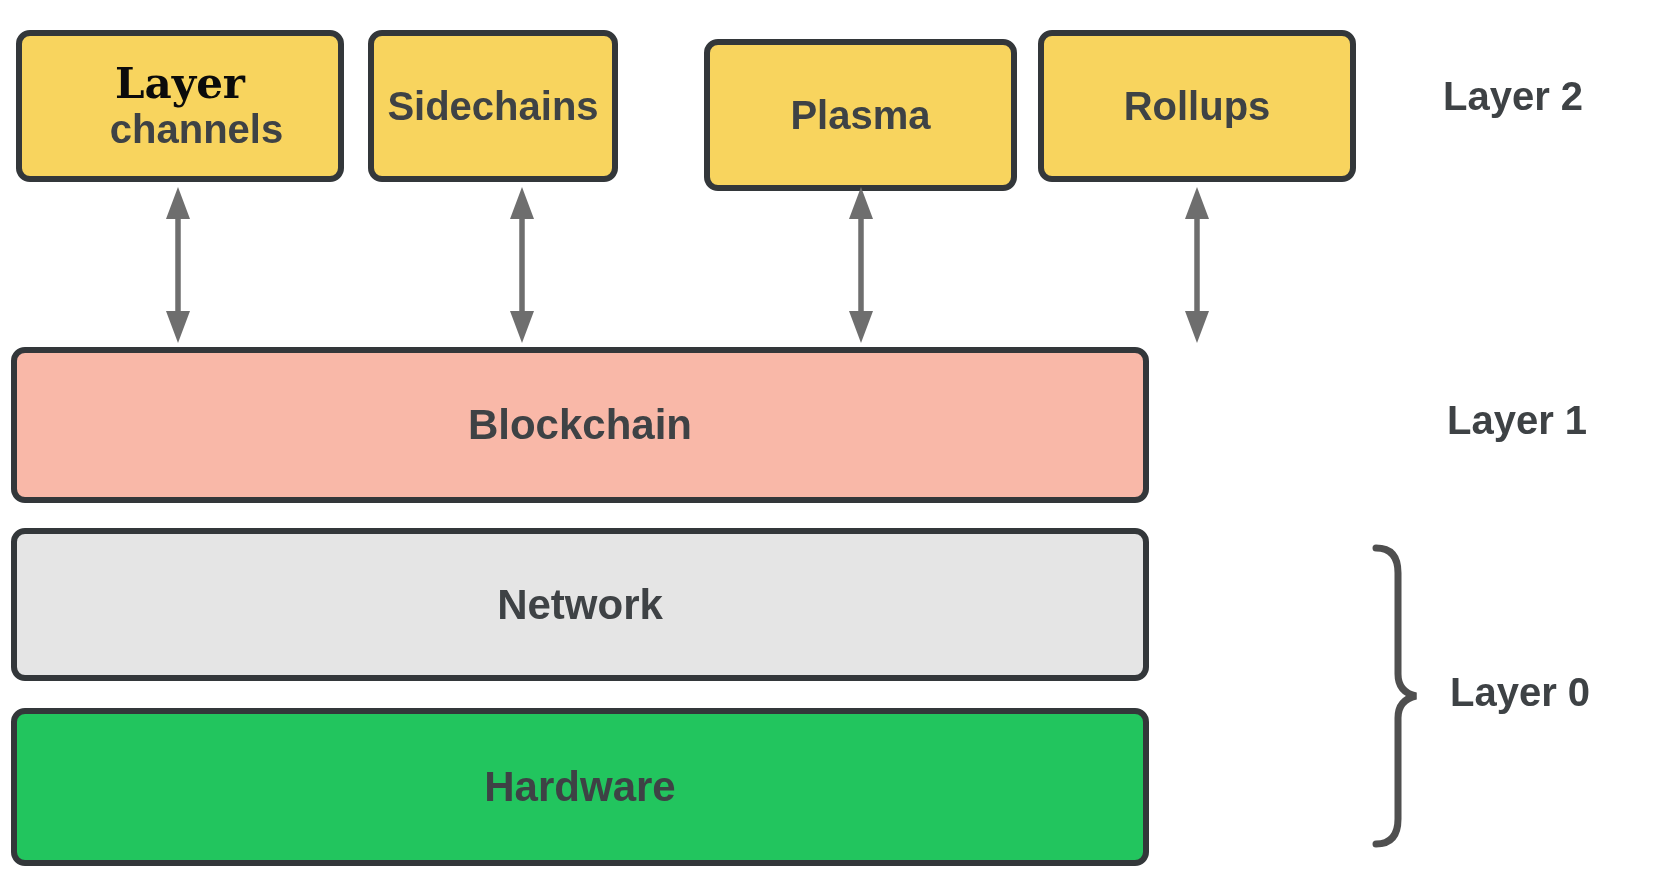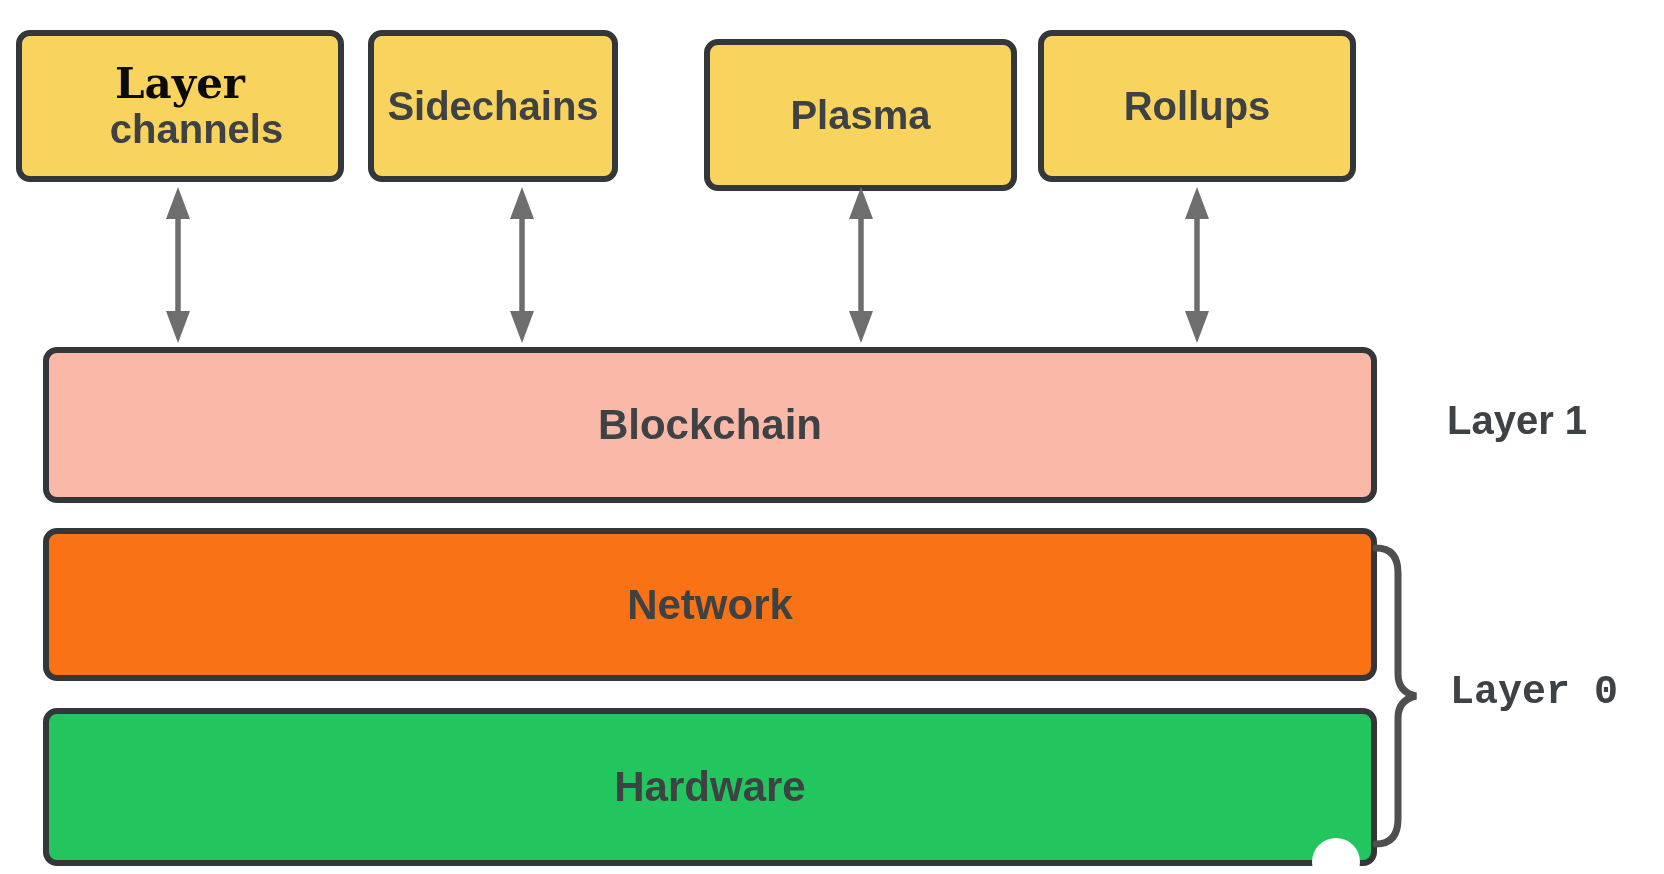--- a/index.html
+++ b/index.html
@@ -28,26 +28,26 @@
     color: #3E4245;
   }
   .yellow {
     background: #F8D45E;
     top: 30px;
     height: 152px;
     font-size: 40px;
     line-height: 1.12;
   }
   .wide {
-    left: 43px;
-    width: 1334px;
+    left: 11px;
+    width: 1138px;
     font-size: 42px;
   }
   .pink  { background: #F9B8A8; top: 347px; height: 156px; }
-  .green { background: #f97316; top: 528px; height: 153px; }
+  .green { background: #e5e5e5; top: 528px; height: 153px; }
   .blue  { background: #22c55e; top: 708px; height: 158px; }
 
   .serif-line {
     font-family: "DejaVu Serif", serif;
     font-weight: 600;
     color: #0B0B0B;
     font-size: 42px;
     display: block;
   }
   .sans-line {
@@ -141,16 +141,17 @@
   <div class="box blue wide">
     <span>Hardware</span>
   </div>
 
   <div class="notch"></div>
 
   <svg class="brace" viewBox="0 0 60 306">
     <path d="M 10 5 Q 32 5 32 30 L 32 131 Q 32 149 50 153 Q 32 157 32 175 L 32 276 Q 32 301 10 301" fill="none" stroke="#4F4F4F" stroke-width="7" stroke-linecap="round"></path>
   </svg>
 
+  <div class="layer-label" style="left:1443px; top:74px;">Layer 2</div>
   <div class="layer-label" style="left:1447px; top:398px;">Layer 1</div>
-  <div class="layer-label" style="left:1450px; top:670px;font-family:Liberation Mono, monospace;">Layer 0</div>
+  <div class="layer-label" style="left:1450px; top:670px;">Layer 0</div>
 
 </div>
 
 </body></html>

